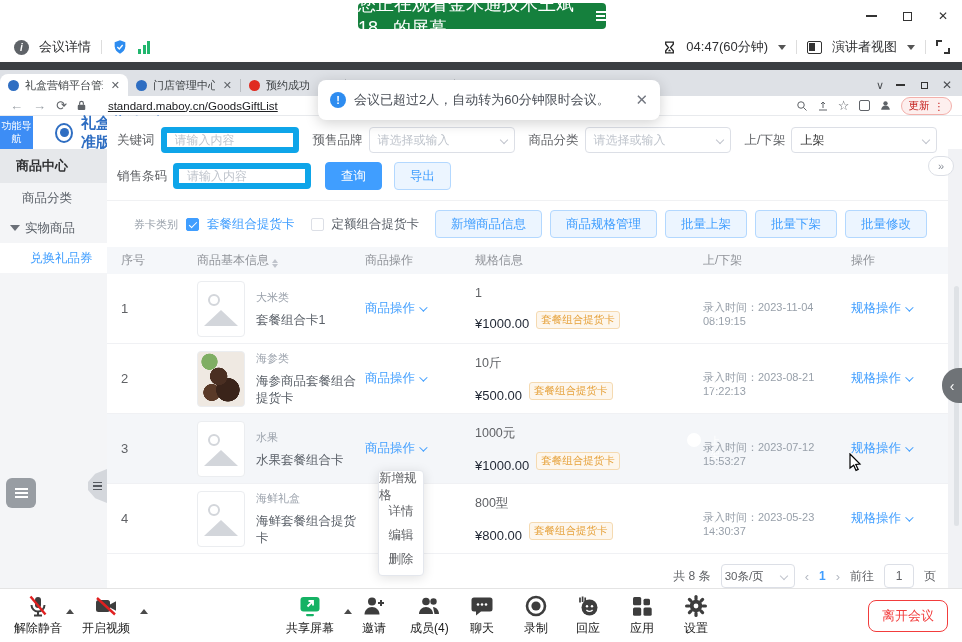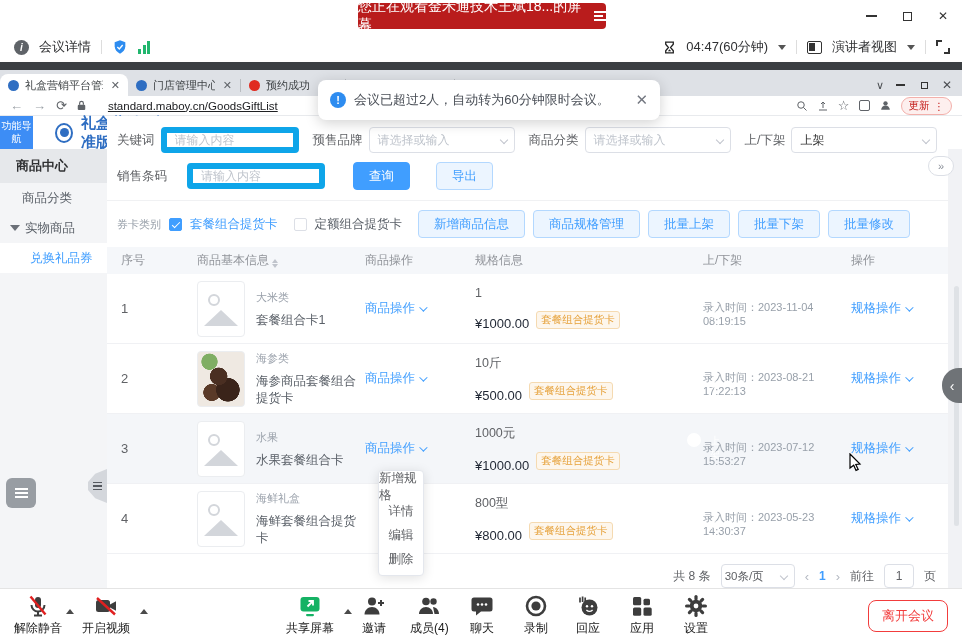--- a/index.html
+++ b/index.html
@@ -2,22 +2,22 @@
 <html><head>
 <meta charset="utf-8">
 <style>
   * { margin:0; padding:0; box-sizing:border-box; }
   html,body { width:962px; height:642px; overflow:hidden; }
   body { font-family:"Liberation Sans","DejaVu Sans",sans-serif; background:#fff; color:#303133; }
   .app { position:relative; width:962px; height:642px; background:#fff; }
 
   
   .titlebar { position:absolute; left:0; top:0; width:962px; height:32px; background:#fff; }
-  .watch-pill { position:absolute; left:358px; top:3px; width:248px; height:26px; background:#b91c1c; border-radius:4px;
-    display:flex; align-items:center; justify-content:center; gap:8px; color:#fff; font-size:14px; }
+  .watch-pill { position:absolute; left:358px; top:3px; width:248px; height:26px; background:#15803d; border-radius:4px;
+    display:flex; align-items:center; justify-content:center; gap:8px; color:#fff; font-size:18px; }
   .pill-menu { display:inline-block; width:13px; }
   .pill-menu i { display:block; height:2px; background:#fff; margin:2px 0; }
   .pill-menu i:nth-child(2){ width:9px; }
   .win-controls { position:absolute; right:8px; top:4px; display:flex; gap:14px; align-items:center; height:24px; }
   .wc { width:22px; height:22px; display:flex; align-items:center; justify-content:center; color:#333; font-size:12px; cursor:default; }
   .wc .bar { width:11px; height:1.5px; background:#333; }
   .wc .box { width:9px; height:9px; border:1.5px solid #333; }
 
   
   .meetbar { position:absolute; left:0; top:32px; width:962px; height:30px; background:#fff; display:flex; align-items:center; font-size:13px; }
@@ -84,33 +84,33 @@
   .sb-tri { width:0; height:0; border-left:5px solid transparent; border-right:5px solid transparent; border-top:6px solid #6b7078; }
   .sb-item.active { background:#fff; color:#409eff; padding-left:30px; }
   .sb-handle { position:absolute; left:88px; top:320px; width:19px; height:34px; background:#d4d7dc;
     clip-path:polygon(100% 0,100% 100%,38% 86%,0 62%,0 38%,38% 14%); display:flex; align-items:center; justify-content:center; }
   .sb-handle .lines i { display:block; width:9px; height:1.6px; background:#55595f; margin:2px 0; }
 
   
   .panel { position:absolute; left:107px; top:0px; width:841px; height:472px; background:#fff; }
   .frow { display:flex; align-items:center; font-size:12.5px; color:#606266; }
   .frow.one { margin:11px 0 0 10px; gap:6px; }
-  .frow.two { margin:9px 0 0 10px; gap:20px; }
+  .frow.two { margin:9px 0 0 10px; gap:6px; }
   .inp { height:26px; border:6px solid #0ea5e9; border-radius:4px; background:#fff; padding:0 8px; font-size:12px; color:#333;
     font-family:inherit; width:138px; }
   .inp::placeholder { color:#bfc4cc; }
   .sel { position:relative; height:26px; border:1px solid #dcdfe6; border-radius:4px; background:#fff; width:146px;
     display:flex; align-items:center; padding:0 8px; color:#bfc4cc; font-size:12px; }
   .sel.filled { color:#333; }
   .sel .sv { position:absolute; right:7px; top:9px; width:6px; height:6px; border-right:1.5px solid #c0c4cc; border-bottom:1.5px solid #c0c4cc; transform:rotate(45deg); }
   .btn { height:28px; border-radius:4px; font-size:12.5px; padding:0 15px; display:inline-flex; align-items:center; justify-content:center; }
   .btn.primary { background:#409eff; color:#fff; border:1px solid #409eff; }
   .btn.plain { background:#ecf5ff; color:#409eff; border:1px solid #b3d8ff; }
   .divline { height:1px; background:#f0f1f3; margin:10px 0 0 0; }
-  .tbar { display:flex; align-items:center; margin:9px 0 0 10px; gap:8px; }
+  .tbar { display:flex; align-items:center; margin:9px 0 0 27px; gap:8px; }
   .tlabel { font-size:11px; color:#98a0aa; }
   .cbx { width:13px; height:13px; border:1px solid #dcdfe6; border-radius:2px; background:#fff; }
   .cbx.on { background:#409eff; border-color:#409eff; position:relative; }
   .cbx.on:before{ content:""; position:absolute; left:4px; top:1px; width:3px; height:7px; border-right:1.6px solid #fff; border-bottom:1.6px solid #fff; transform:rotate(45deg); }
   .cbl { font-size:12.5px; color:#409eff; margin-right:8px; }
   .cbl.off { color:#5a6068; }
 
   
   .thead,.trow { display:grid; grid-template-columns:76px 168px 88px 250px 148px 1fr; padding:0 14px; align-items:center; }
   .thead { height:27px; background:#f5f7fa; color:#909399; font-size:12px; margin-top:9px; }

